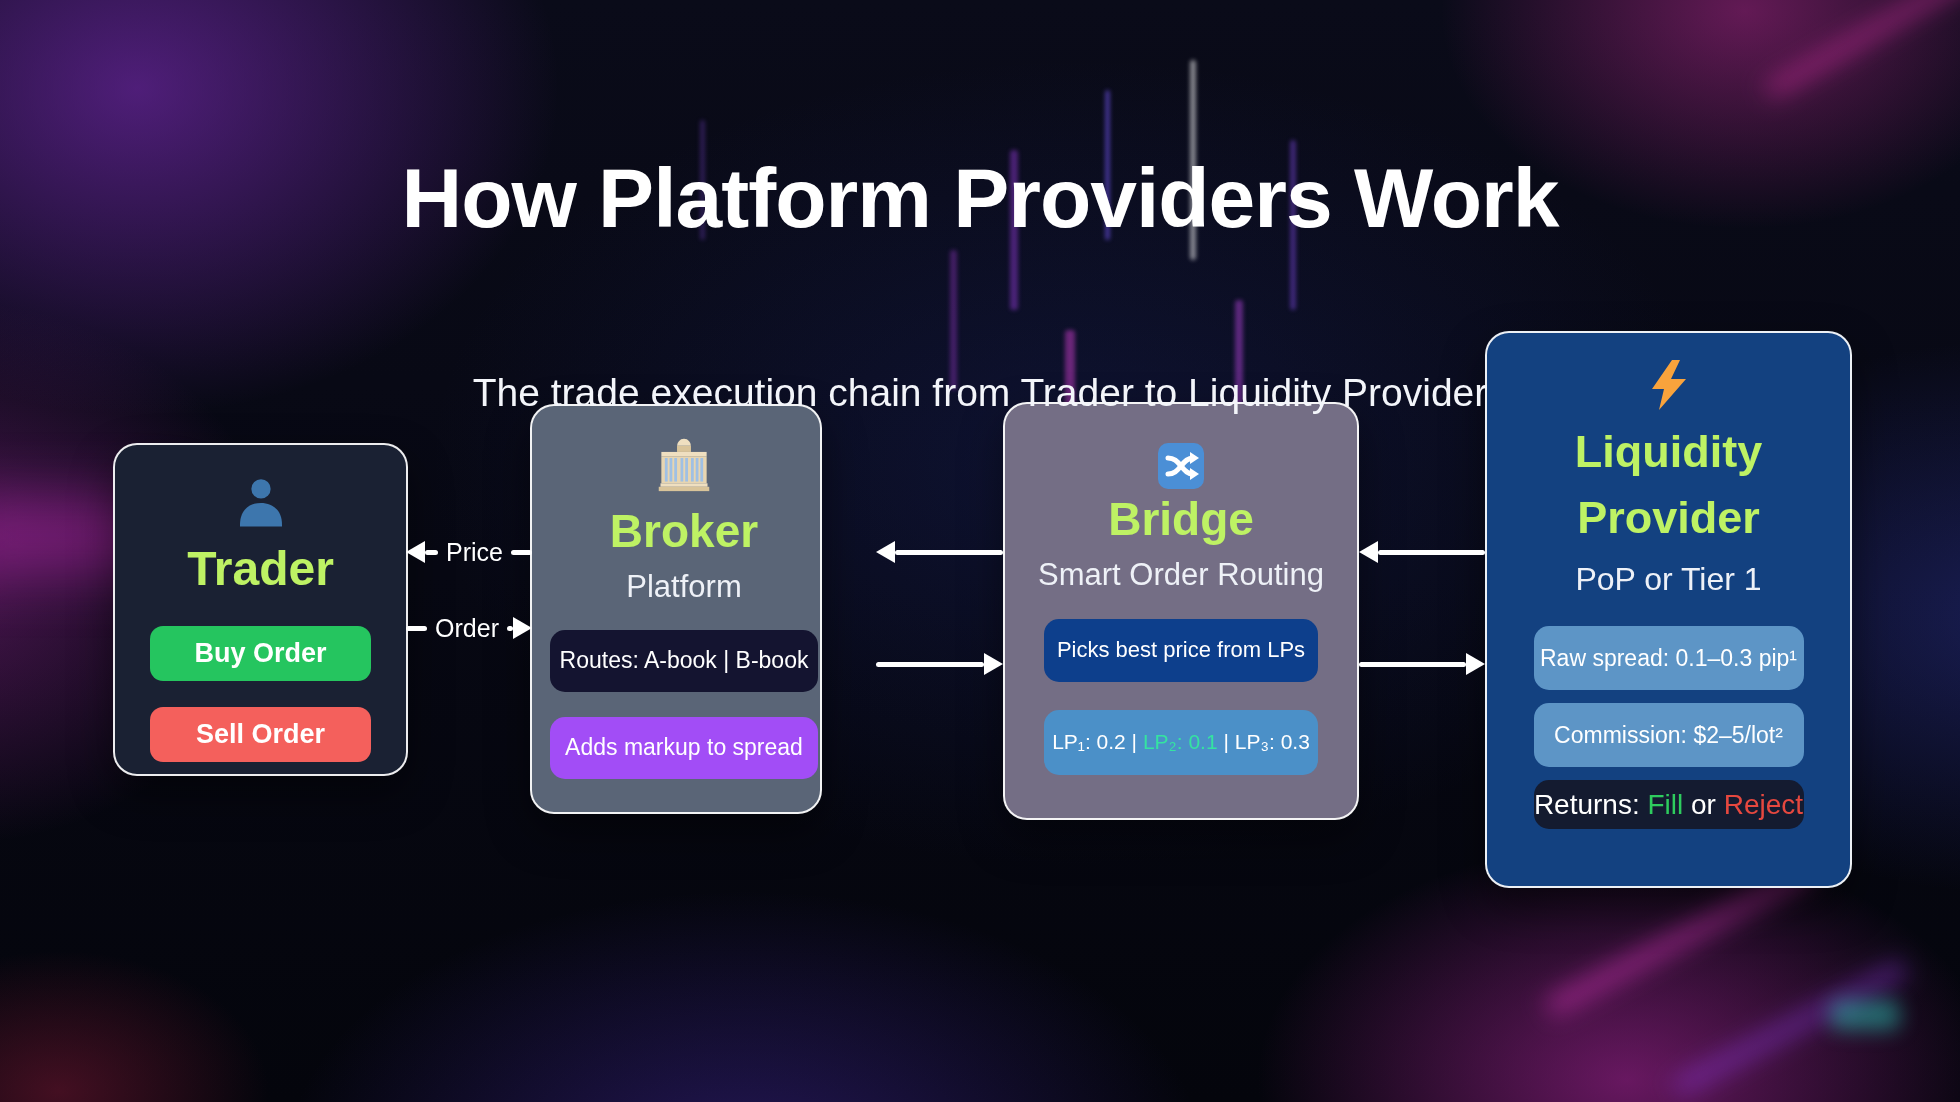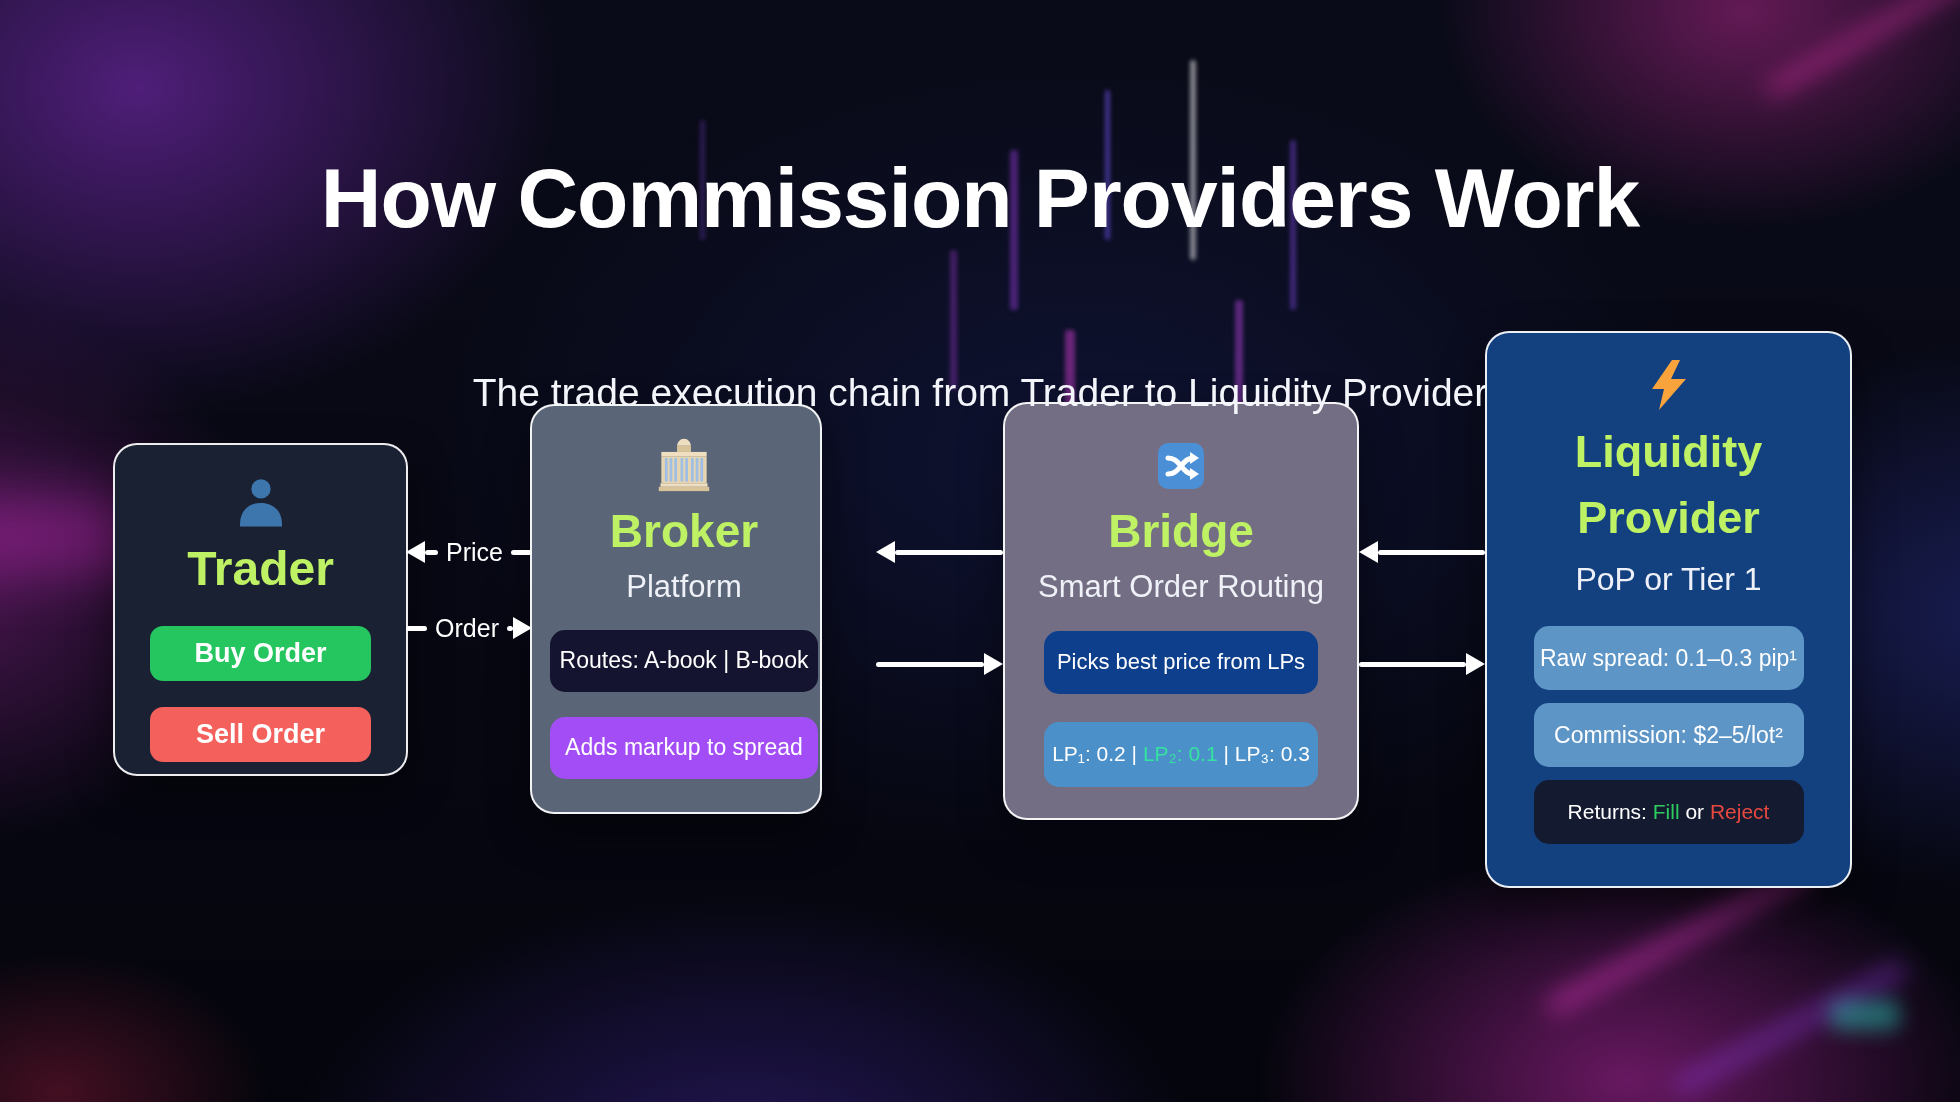--- a/index.html
+++ b/index.html
@@ -92,21 +92,21 @@
     <div class="decor candle" style="left:1235px;top:300px;width:8px;height:240px;background:rgba(190,70,230,.45)"></div>
     <div class="decor candle" style="left:1290px;top:140px;width:6px;height:170px;background:rgba(140,80,250,.40)"></div>
     <div class="decor candle" style="left:1320px;top:480px;width:8px;height:220px;background:rgba(230,60,180,.40)"></div>
     <div class="decor streak" style="left:1750px;top:20px;width:260px;height:14px;background:rgba(225,50,170,.55);transform:rotate(-30deg)"></div>
     <div class="decor streak" style="left:1530px;top:930px;width:300px;height:18px;background:rgba(220,55,190,.55);transform:rotate(-28deg)"></div>
     <div class="decor streak" style="left:1660px;top:1020px;width:260px;height:16px;background:rgba(150,60,235,.50);transform:rotate(-28deg)"></div>
     <div class="decor streak" style="left:-50px;top:500px;width:240px;height:70px;background:rgba(205,45,190,.45);filter:blur(30px)"></div>
     <div class="decor streak" style="left:1830px;top:1000px;width:70px;height:30px;background:rgba(45,220,200,.45);filter:blur(10px)"></div>
   </div>
 
-  <div class="page-title z">How Commission Providers Work</div>
+  <div class="page-title z">How Platform Providers Work</div>
   <div class="page-subtitle z">The trade execution chain from Trader to Liquidity Provider</div>
 
   <div class="card" id="card-trader">
     <div class="node-icon" style="margin-top:30px;height:54px">
       <svg width="56" height="54" viewBox="0 0 64 60">
           <g fill="#3d76ad">
         <circle cx="32" cy="15" r="11"></circle>
         <path d="M8 56 C8 38 20 31 32 31 C44 31 56 38 56 56 L56 58 L8 58 Z"></path>
       </g>
         </svg>
@@ -151,21 +151,21 @@
         <g stroke="#ffffff" stroke-width="5" fill="none" stroke-linecap="round" stroke-linejoin="round">
           <path d="M11 16 C17 16 20 19 24 24 C28 29 31 32 36 32"></path>
           <path d="M11 32 C17 32 20 29 24 24 C28 19 31 16 36 16"></path>
         </g>
         <g fill="#ffffff">
           <polygon points="33,10 42,16 33,22"></polygon>
           <polygon points="33,26 42,32 33,38"></polygon>
         </g>
       </svg>
     </div>
-    <div class="node-title" style="font-size:46px;margin-top:16px">Bridge</div>
+    <div class="node-title" style="font-size:46px;margin-top:4px">Bridge</div>
     <div class="node-sub" style="font-size:31px;margin-top:12px">Smart Order Routing</div>
     <div class="pill" style="width:274px;height:63px;margin-top:26px;background:#0d3f8c;font-size:22px">Picks best price from LPs</div>
     <div class="pill" style="width:274px;height:65px;margin-top:28px;background:#4b90c8;font-size:21px">
       <span>LP₁: 0.2</span>
         <span style="white-space:pre"> | </span>
         <span class="quote-green">LP₂: 0.1</span>
         <span style="white-space:pre"> | </span>
         <span>LP₃: 0.3</span>
     </div>
   </div>
@@ -173,21 +173,21 @@
   <div class="card" id="card-lp">
     <div class="node-icon" style="margin-top:26px;height:52px">
       <svg width="50" height="52" viewBox="0 0 50 52">
         <polygon points="28,1 8,30 20,30 15,51 42,20 27,20 36,1" fill="#f9a33c"></polygon>
       </svg>
     </div>
     <div class="node-title" style="font-size:45px;line-height:1.47;margin-top:8px;width:280px">Liquidity Provider</div>
     <div class="node-sub" style="font-size:32px;margin-top:10px">PoP or Tier 1</div>
     <div class="pill" style="width:270px;height:64px;margin-top:28px;background:#5d95c6;font-size:23px">Raw spread: 0.1–0.3 pip¹</div>
     <div class="pill" style="width:270px;height:64px;margin-top:13px;background:#5d95c6;font-size:23px">Commission: $2–5/lot²</div>
-    <div class="pill" style="width:270px;height:64px;margin-top:13px;background:#141b30;font-size:21px">
+    <div class="pill" style="width:270px;height:49px;margin-top:13px;background:#141b30;font-size:28px">
       <span style="white-space:pre">Returns: </span>
         <span class="fill-green">Fill</span>
         <span style="white-space:pre"> or </span>
         <span class="reject-red">Reject</span>
     </div>
   </div>
 
   <div class="arrow-row" style="left:406px;top:540px;width:126px">
     <svg class="ahead" width="19" height="22" viewBox="0 0 19 22">
         <polygon points="19,0 0,11 19,22" fill="#ffffff"></polygon>

